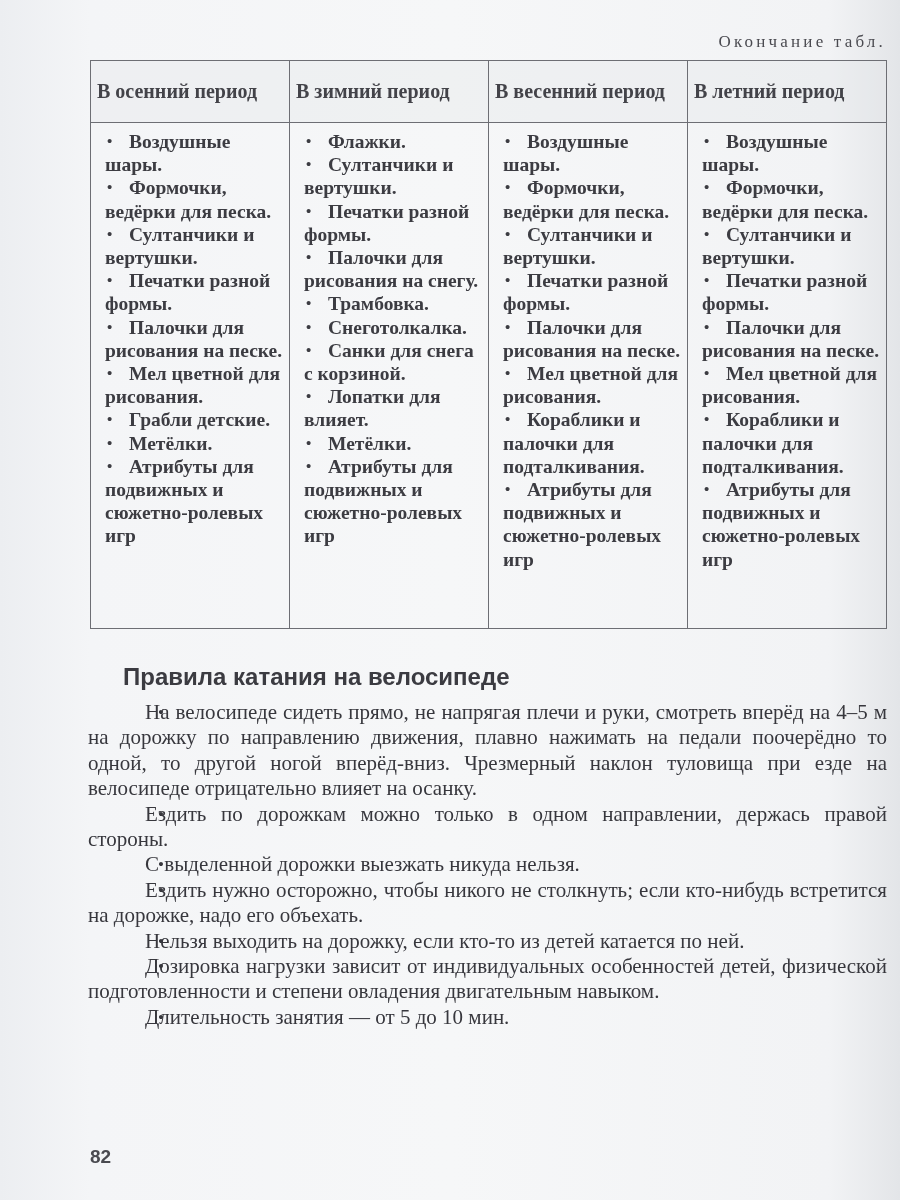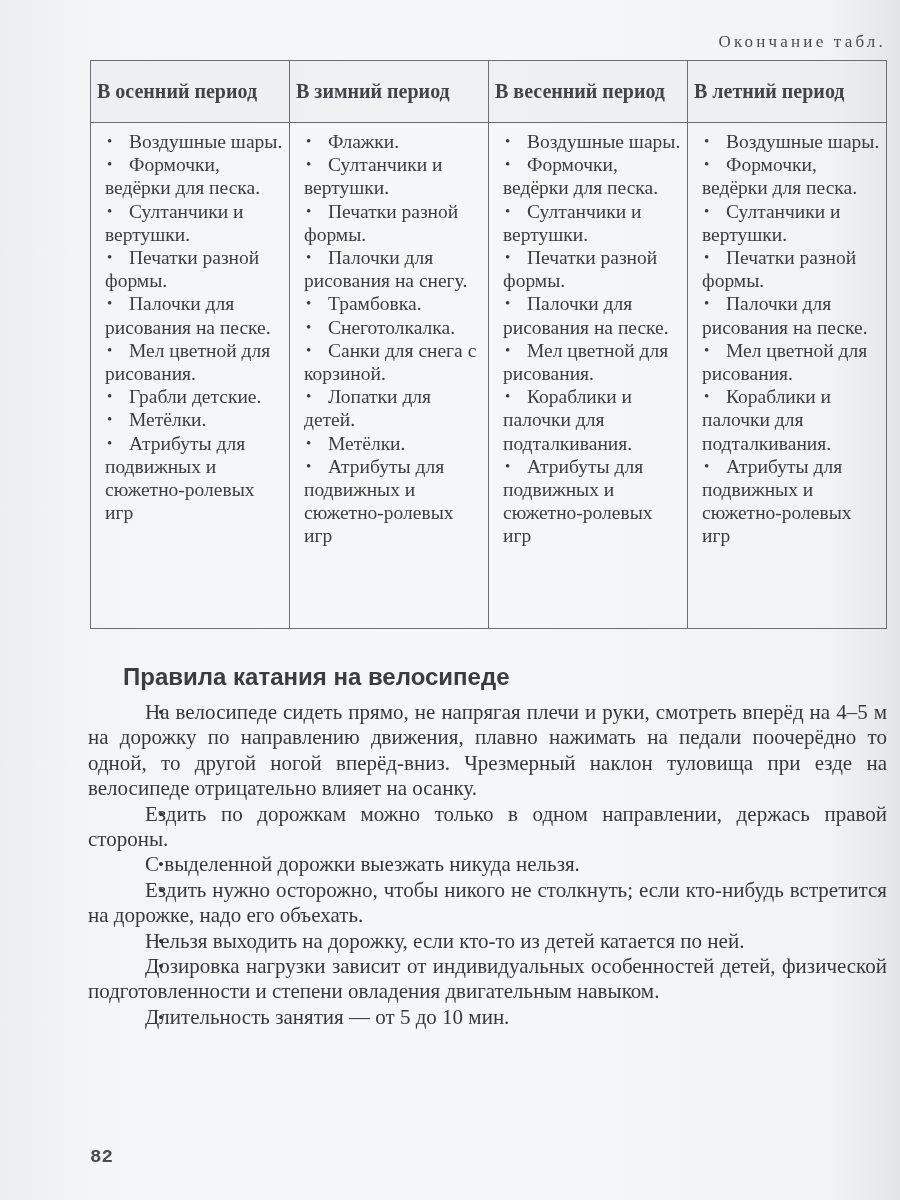--- a/index.html
+++ b/index.html
@@ -53,20 +53,21 @@
       background: rgba(225,228,233,0.35);
       padding: 0 6px;
     }
     table.periods td {
       vertical-align: top;
       padding: 7px 6px 8px 14px;
       font-size: 19.5px;
       line-height: 23.2px;
       color: #3c3c42;
       height: 490px;
+      font-weight: bold;
     }
     .cell-item {
       display: block;
     }
     .cell-item .bullet {
       display: inline-block;
       width: 22px;
       padding-left: 2px;
       font-size: 15px;
       vertical-align: 2px;
@@ -104,21 +105,21 @@
     .body-text .dot {
       display: inline-block;
       width: 22px;
       font-size: 17px;
       vertical-align: 1px;
     }
     .page-number {
       position: absolute;
       left: 90px;
       top: 1146px;
-      font-family: Liberation Mono, monospace;
+      font-family: Liberation Sans, sans-serif;
       font-weight: bold;
       font-size: 19px;
       color: #4a4a50;
     }
   </style>
 </head>
 <body>
 
 <div class="page">
 
@@ -147,21 +148,21 @@
             <span class="cell-item"><span class="bullet">•</span><span>Атрибуты для подвижных и сюжетно-ролевых игр</span></span>
           </td>
         <td>
             <span class="cell-item"><span class="bullet">•</span><span>Флажки.</span></span>
             <span class="cell-item"><span class="bullet">•</span><span>Султанчики и вертушки.</span></span>
             <span class="cell-item"><span class="bullet">•</span><span>Печатки разной формы.</span></span>
             <span class="cell-item"><span class="bullet">•</span><span>Палочки для рисования на снегу.</span></span>
             <span class="cell-item"><span class="bullet">•</span><span>Трамбовка.</span></span>
             <span class="cell-item"><span class="bullet">•</span><span>Снеготолкалка.</span></span>
             <span class="cell-item"><span class="bullet">•</span><span>Санки для снега с корзиной.</span></span>
-            <span class="cell-item"><span class="bullet">•</span><span>Лопатки для детей.</span></span>
+            <span class="cell-item"><span class="bullet">•</span><span>Лопатки для влияет.</span></span>
             <span class="cell-item"><span class="bullet">•</span><span>Метёлки.</span></span>
             <span class="cell-item"><span class="bullet">•</span><span>Атрибуты для подвижных и сюжетно-ролевых игр</span></span>
           </td>
         <td>
             <span class="cell-item"><span class="bullet">•</span><span>Воздушные шары.</span></span>
             <span class="cell-item"><span class="bullet">•</span><span>Формочки, ведёрки для песка.</span></span>
             <span class="cell-item"><span class="bullet">•</span><span>Султанчики и вертушки.</span></span>
             <span class="cell-item"><span class="bullet">•</span><span>Печатки разной формы.</span></span>
             <span class="cell-item"><span class="bullet">•</span><span>Палочки для рисования на песке.</span></span>
             <span class="cell-item"><span class="bullet">•</span><span>Мел цветной для рисования.</span></span>

